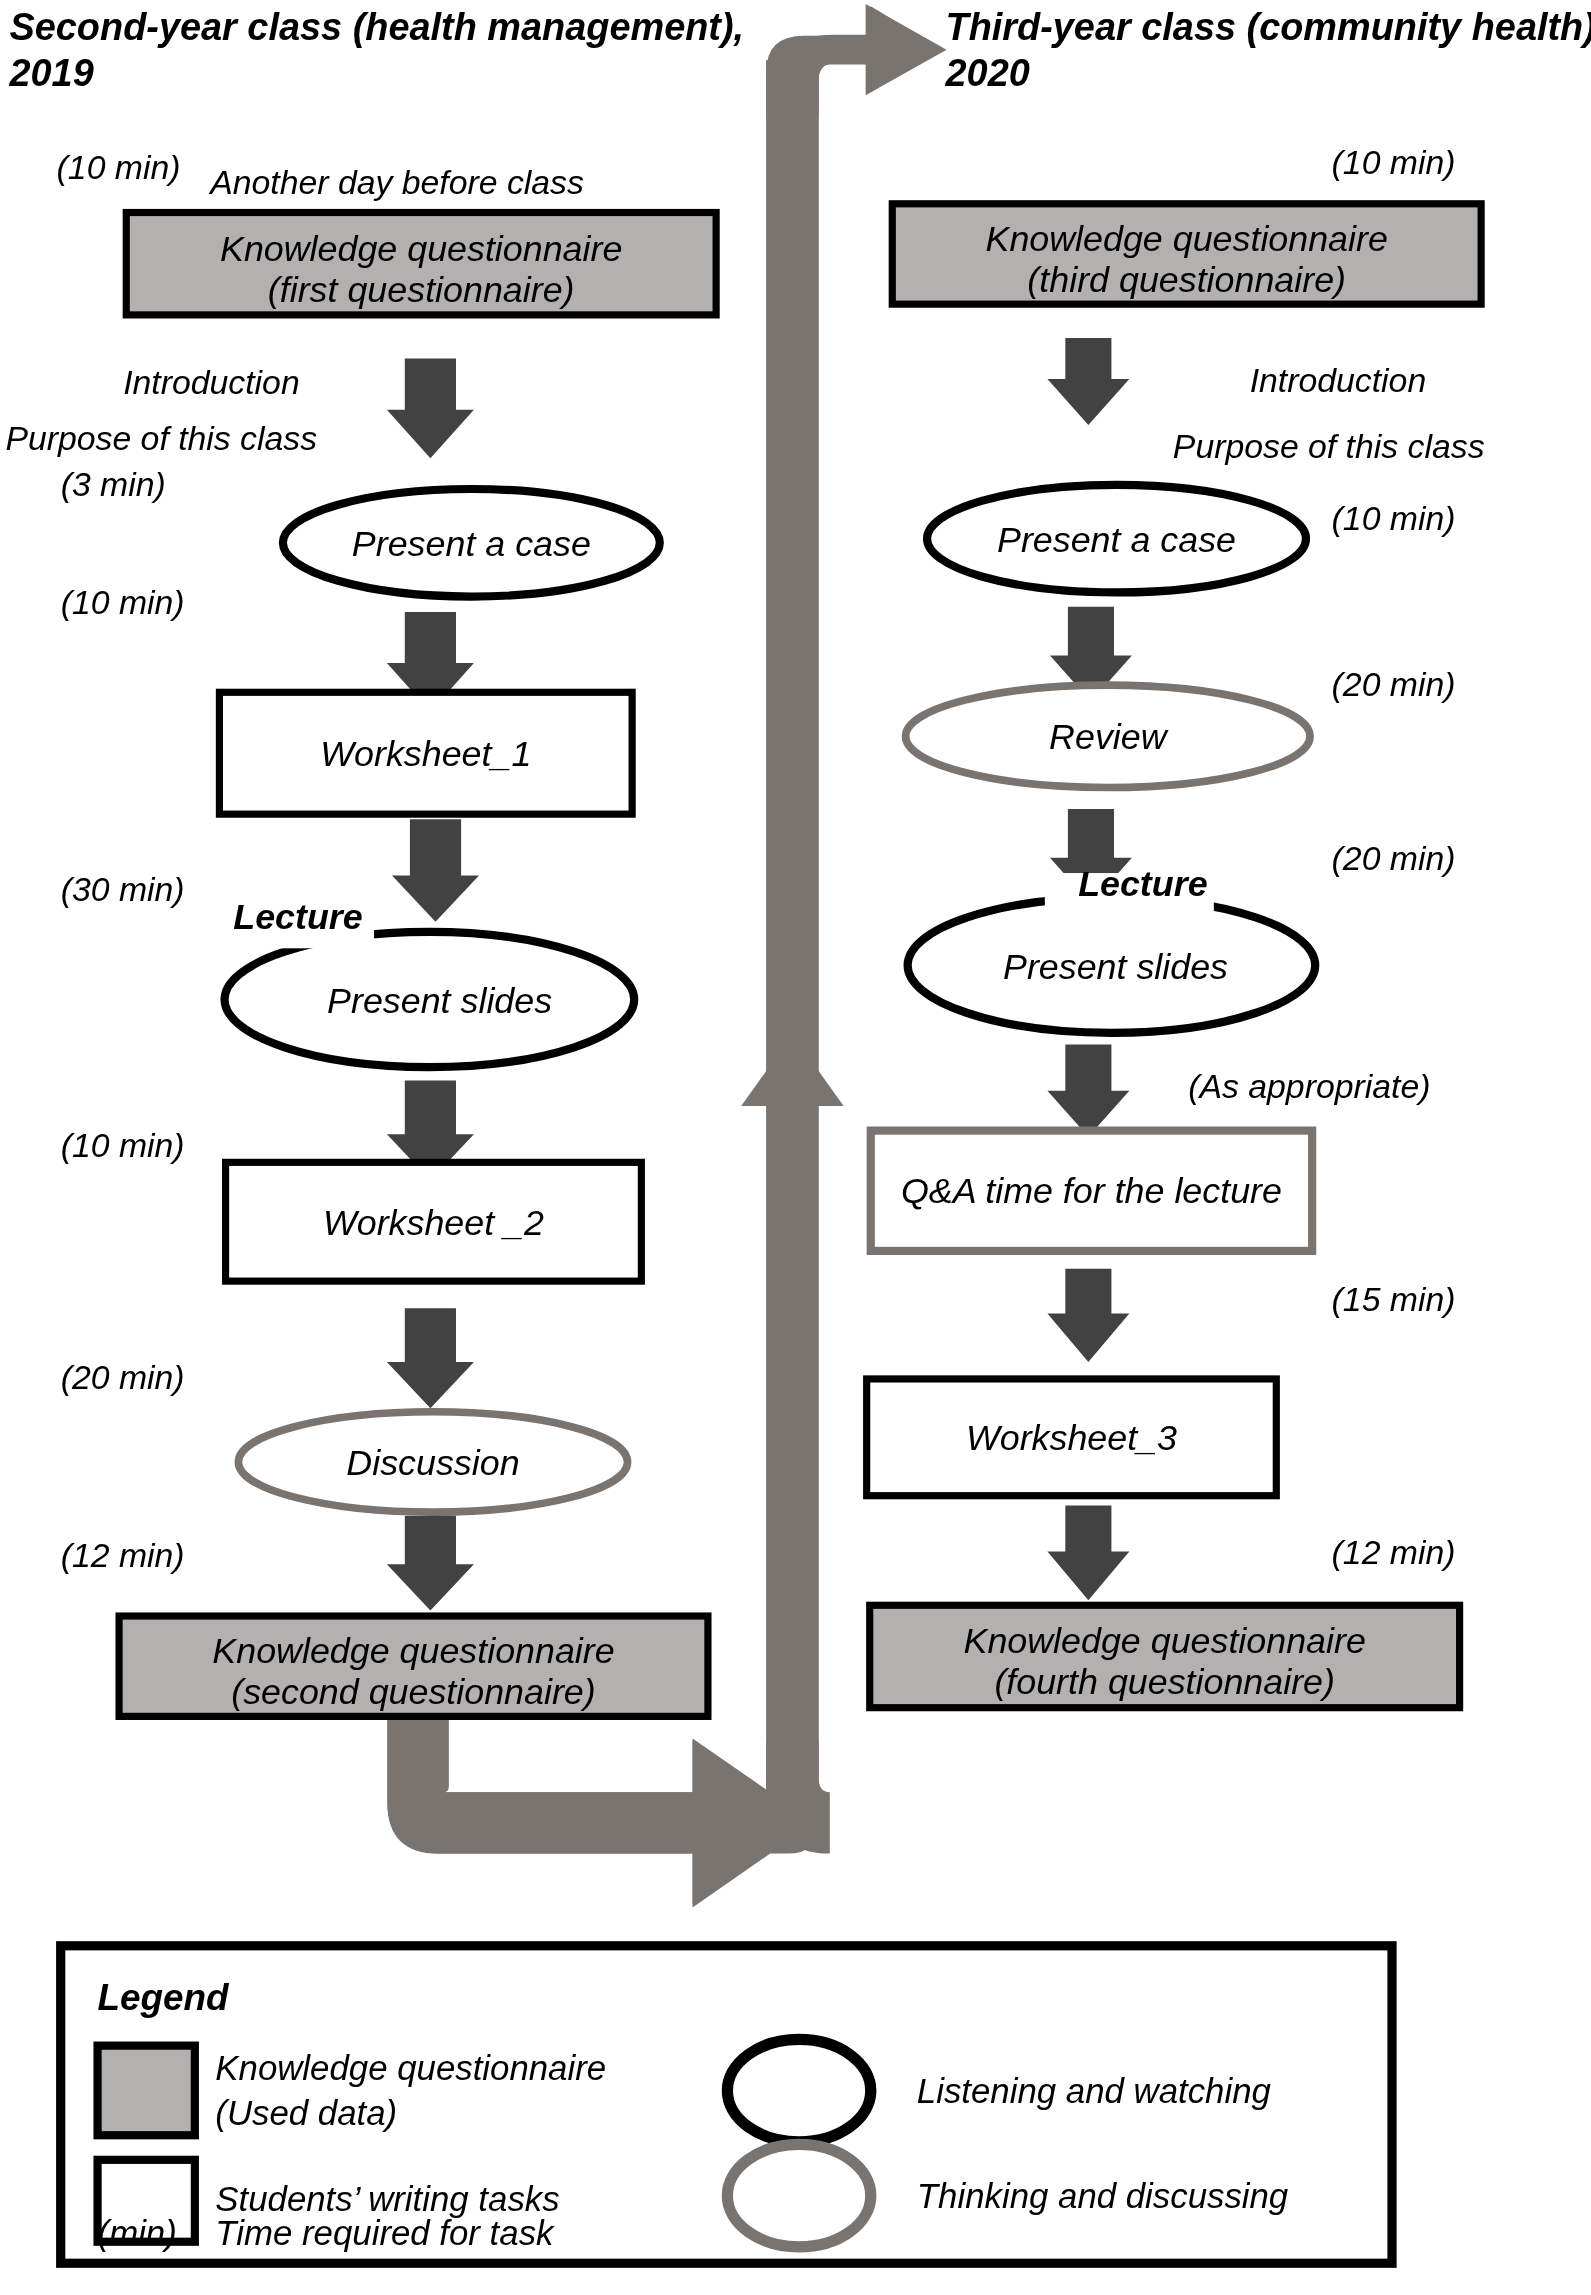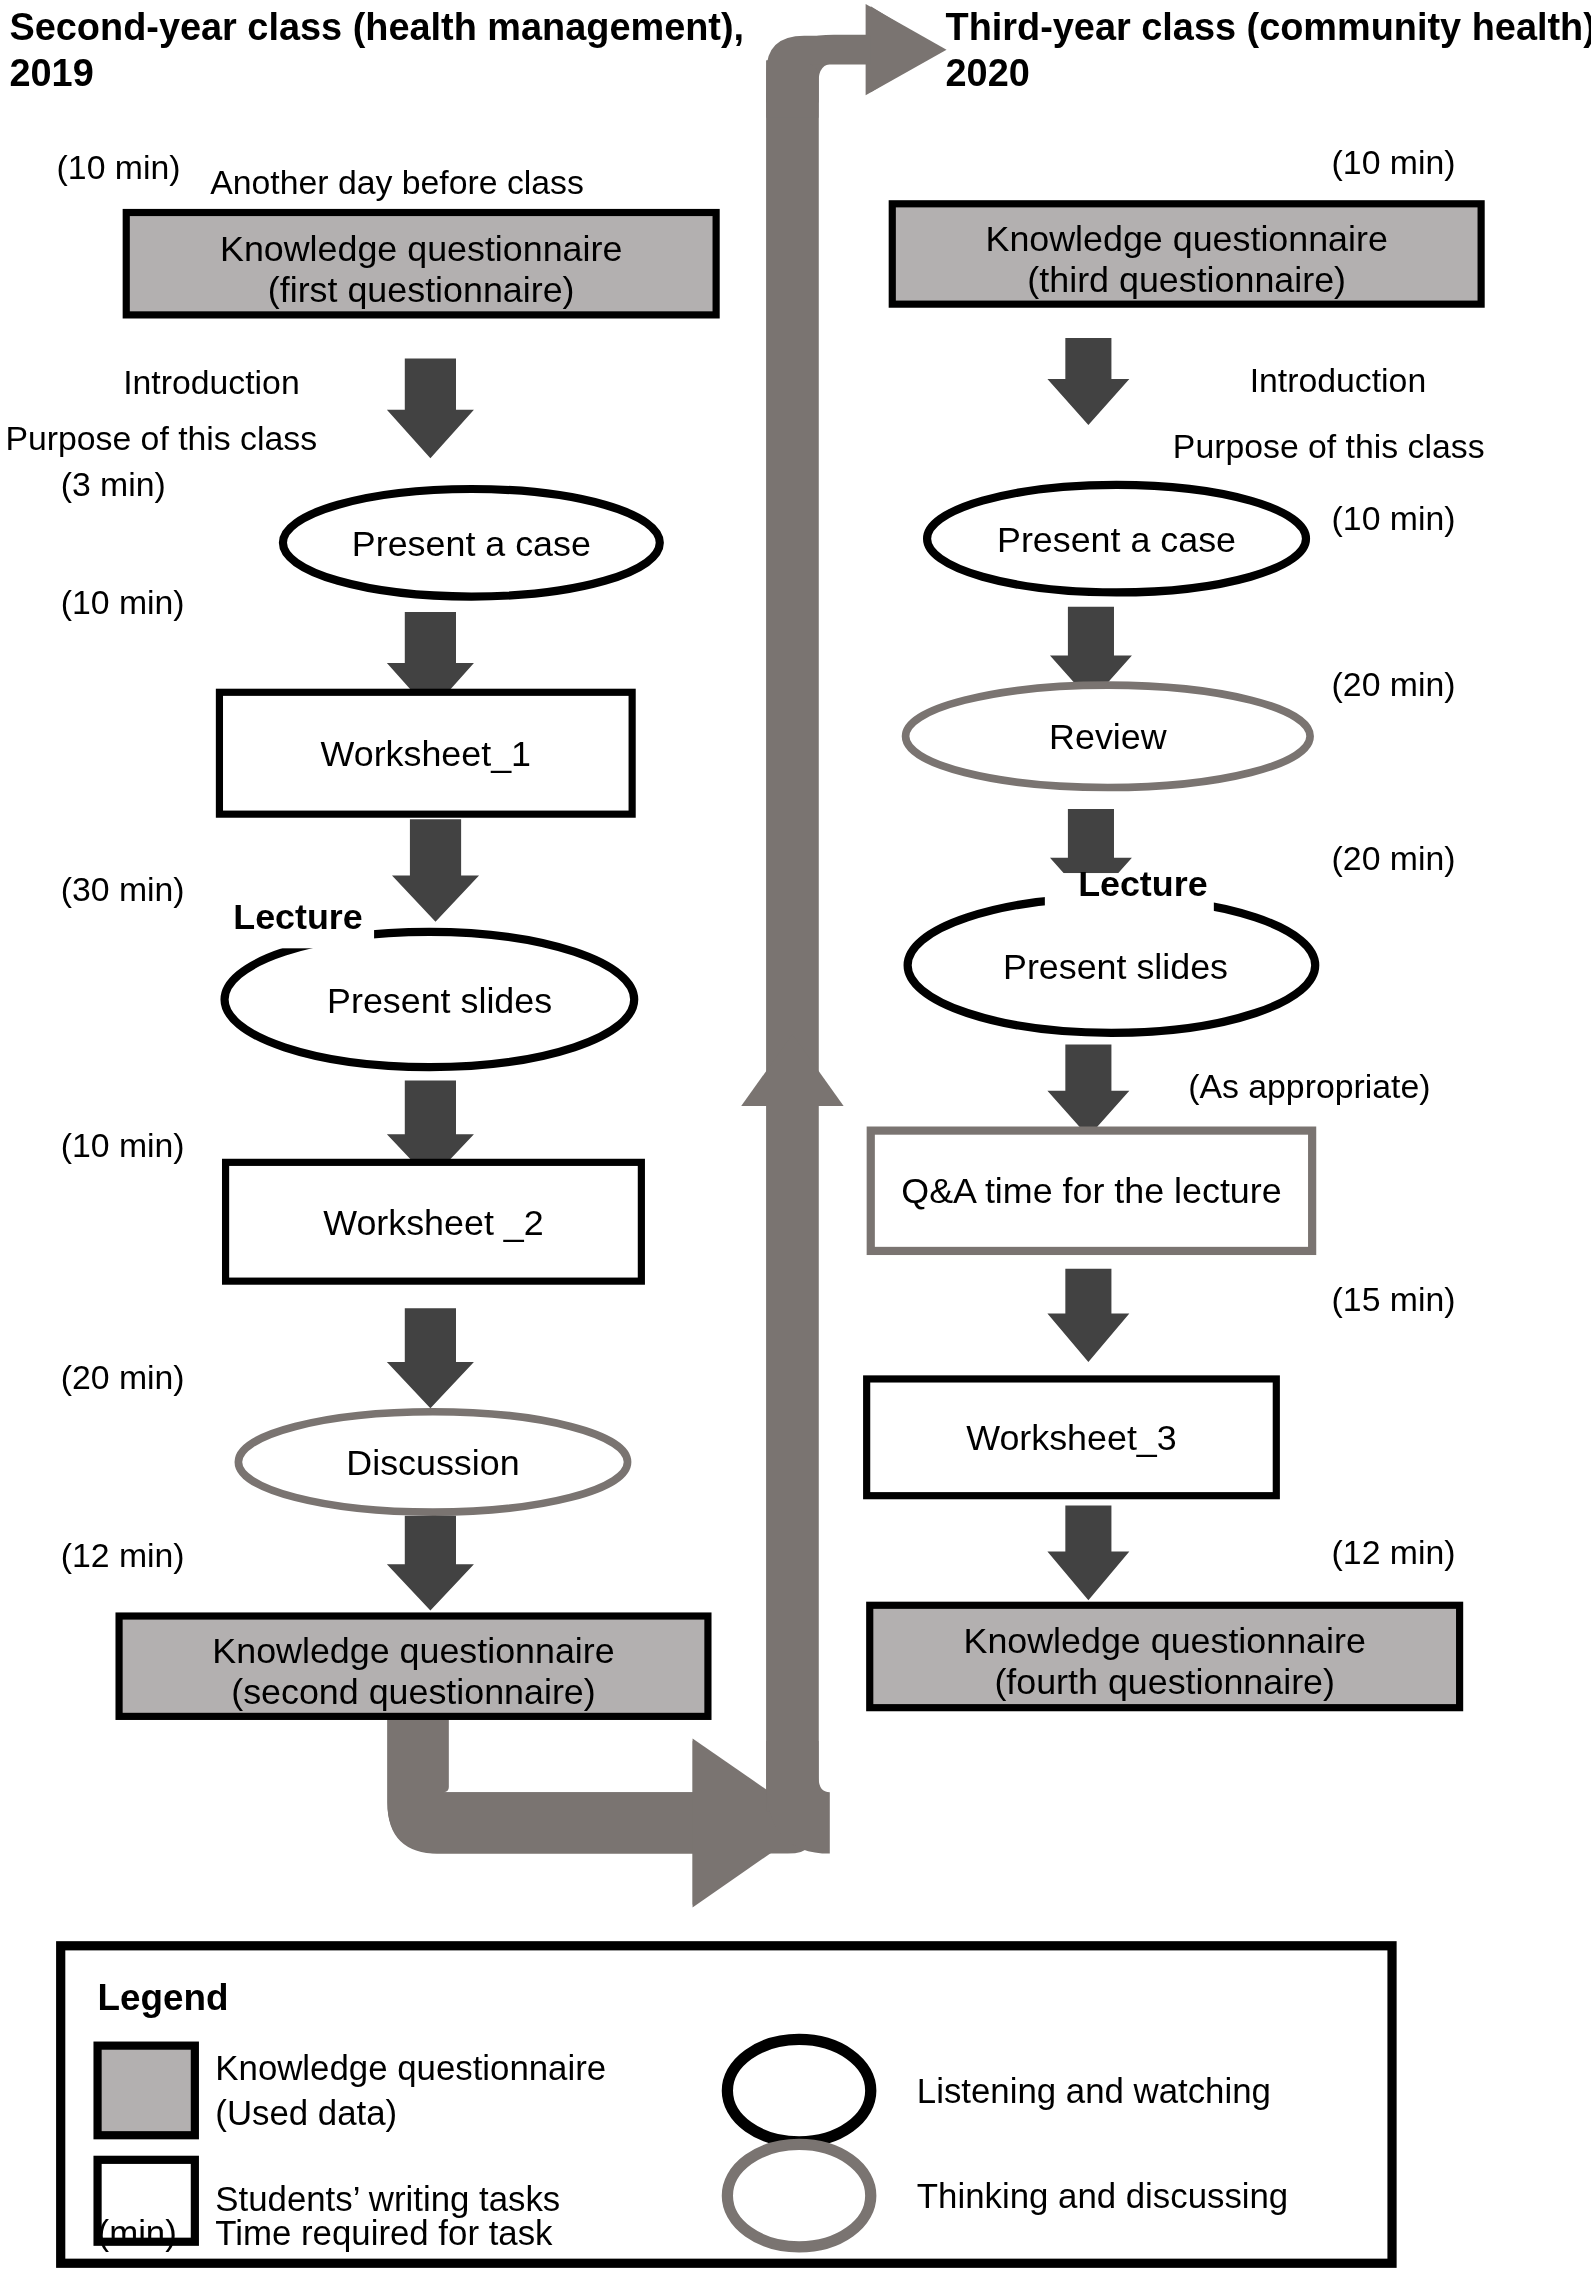--- a/index.html
+++ b/index.html
@@ -1,17 +1,17 @@
 <!DOCTYPE html>
 <html style="font-size:8.2px"><head>
 <meta charset="utf-8">
 <style>
   html,body{margin:0;padding:0;background:#fff;}
   body{font-family:"Liberation Sans",sans-serif;}
-  #stage{position:relative;width:1592px;height:2295px;background:#fff;overflow:hidden;}
+  #stage{position:relative;width:1592px;height:2295px;background:#fff;overflow:hidden;font-style:italic;}
   svg#canvas{position:absolute;left:0;top:0;width:1592px;height:2295px;}
   .t{font-family:"Liberation Sans",sans-serif;fill:#000;}
   .hdr{font-size:74px;font-weight:bold;}
   .node{font-size:70px;}
   .note{font-size:66px;}
   .timep{font-size:66px;}
   .lect{font-size:70px;font-weight:bold;}
   .legend-title{font-size:72px;font-weight:bold;}
   .legend-txt{font-size:68px;}
 </style>

